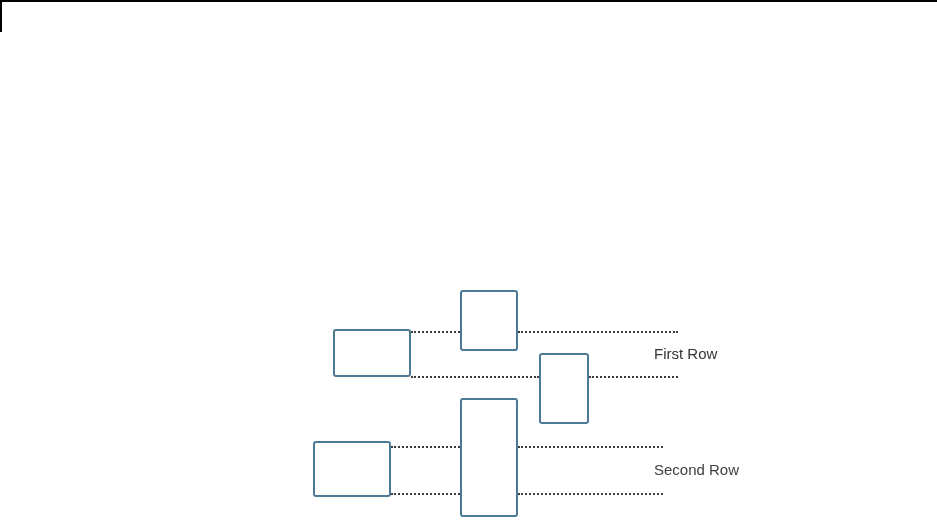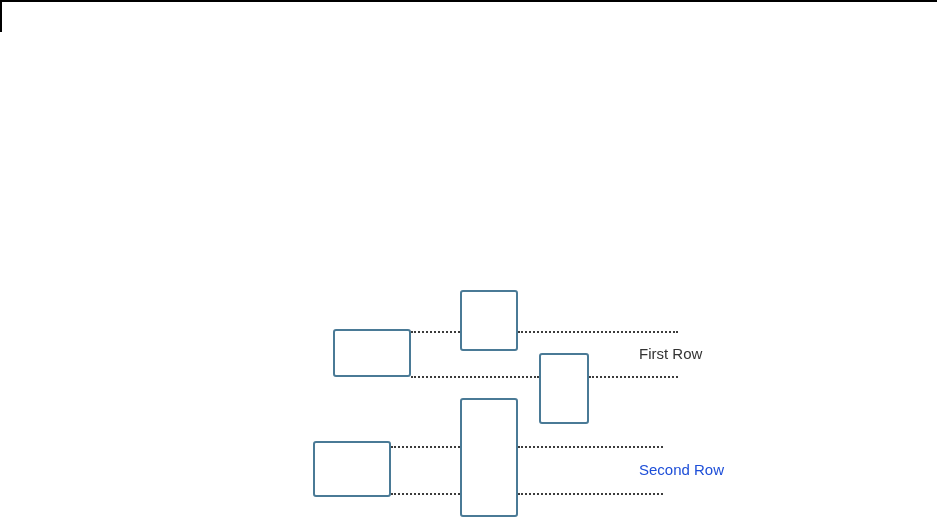--- a/index.html
+++ b/index.html
@@ -60,20 +60,21 @@
   }
 
   
   .row-label {
     position: absolute;
     color: #333333;
     font-family: "Liberation Sans", sans-serif;
     font-size: 15px;
     line-height: 18px;
     white-space: nowrap;
+    margin-left: 15px;
   }
 </style>
 </head>
 <body>
 
 <div id="canvas">
 
   <div class="frame-top"></div>
   <div class="frame-left"></div>
 
@@ -89,16 +90,16 @@
     </div>
   <div id="shapes-layer">
       <div class="shape" style="left: 333px; top: 329px; width: 78px; height: 48px; border-color: rgb(74, 122, 150); background: rgb(255, 255, 255); border-width: 2px; border-radius: 3px;"></div>
       <div class="shape" style="left: 460px; top: 290px; width: 58px; height: 61px; border-color: rgb(74, 122, 150); background: rgb(255, 255, 255); border-width: 2px; border-radius: 3px;"></div>
       <div class="shape" style="left: 539px; top: 353px; width: 50px; height: 71px; border-color: rgb(74, 122, 150); background: rgb(255, 255, 255); border-width: 2px; border-radius: 3px;"></div>
       <div class="shape" style="left: 313px; top: 441px; width: 78px; height: 56px; border-color: rgb(74, 122, 150); background: rgb(255, 255, 255); border-width: 2px; border-radius: 3px;"></div>
       <div class="shape" style="left: 460px; top: 398px; width: 58px; height: 119px; border-color: rgb(74, 122, 150); background: rgb(255, 255, 255); border-width: 2px; border-radius: 3px;"></div>
     </div>
   <div id="labels-layer">
       <div class="row-label" style="left: 639px; top: 345px; color: rgb(51, 51, 51); font-size: 15px;">First Row</div>
-      <div class="row-label" style="left: 639px; top: 461px; color: #1d4ed8; font-size: 15px;">Second Row</div>
+      <div class="row-label" style="left: 639px; top: 461px; color: #404040; font-size: 15px;">Second Row</div>
     </div>
 
 </div>
 
 </body></html>

